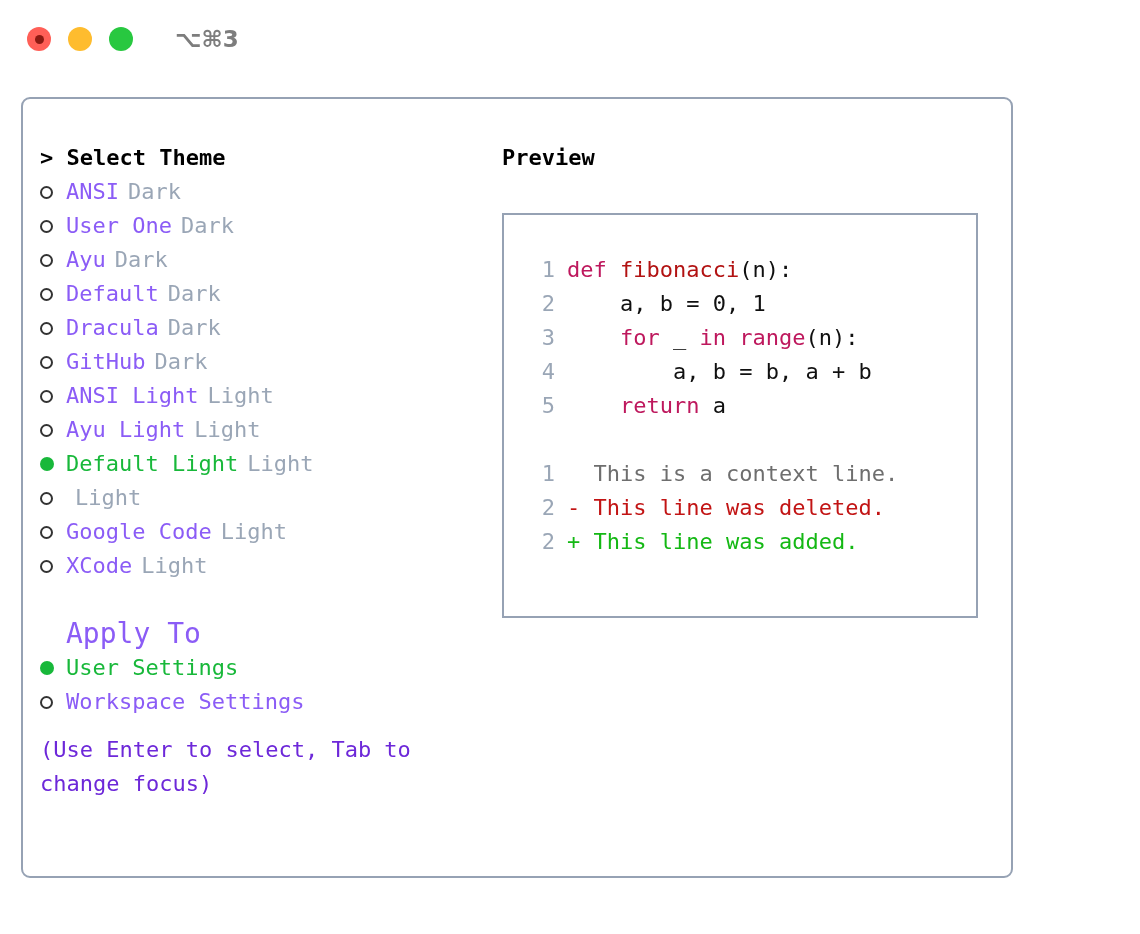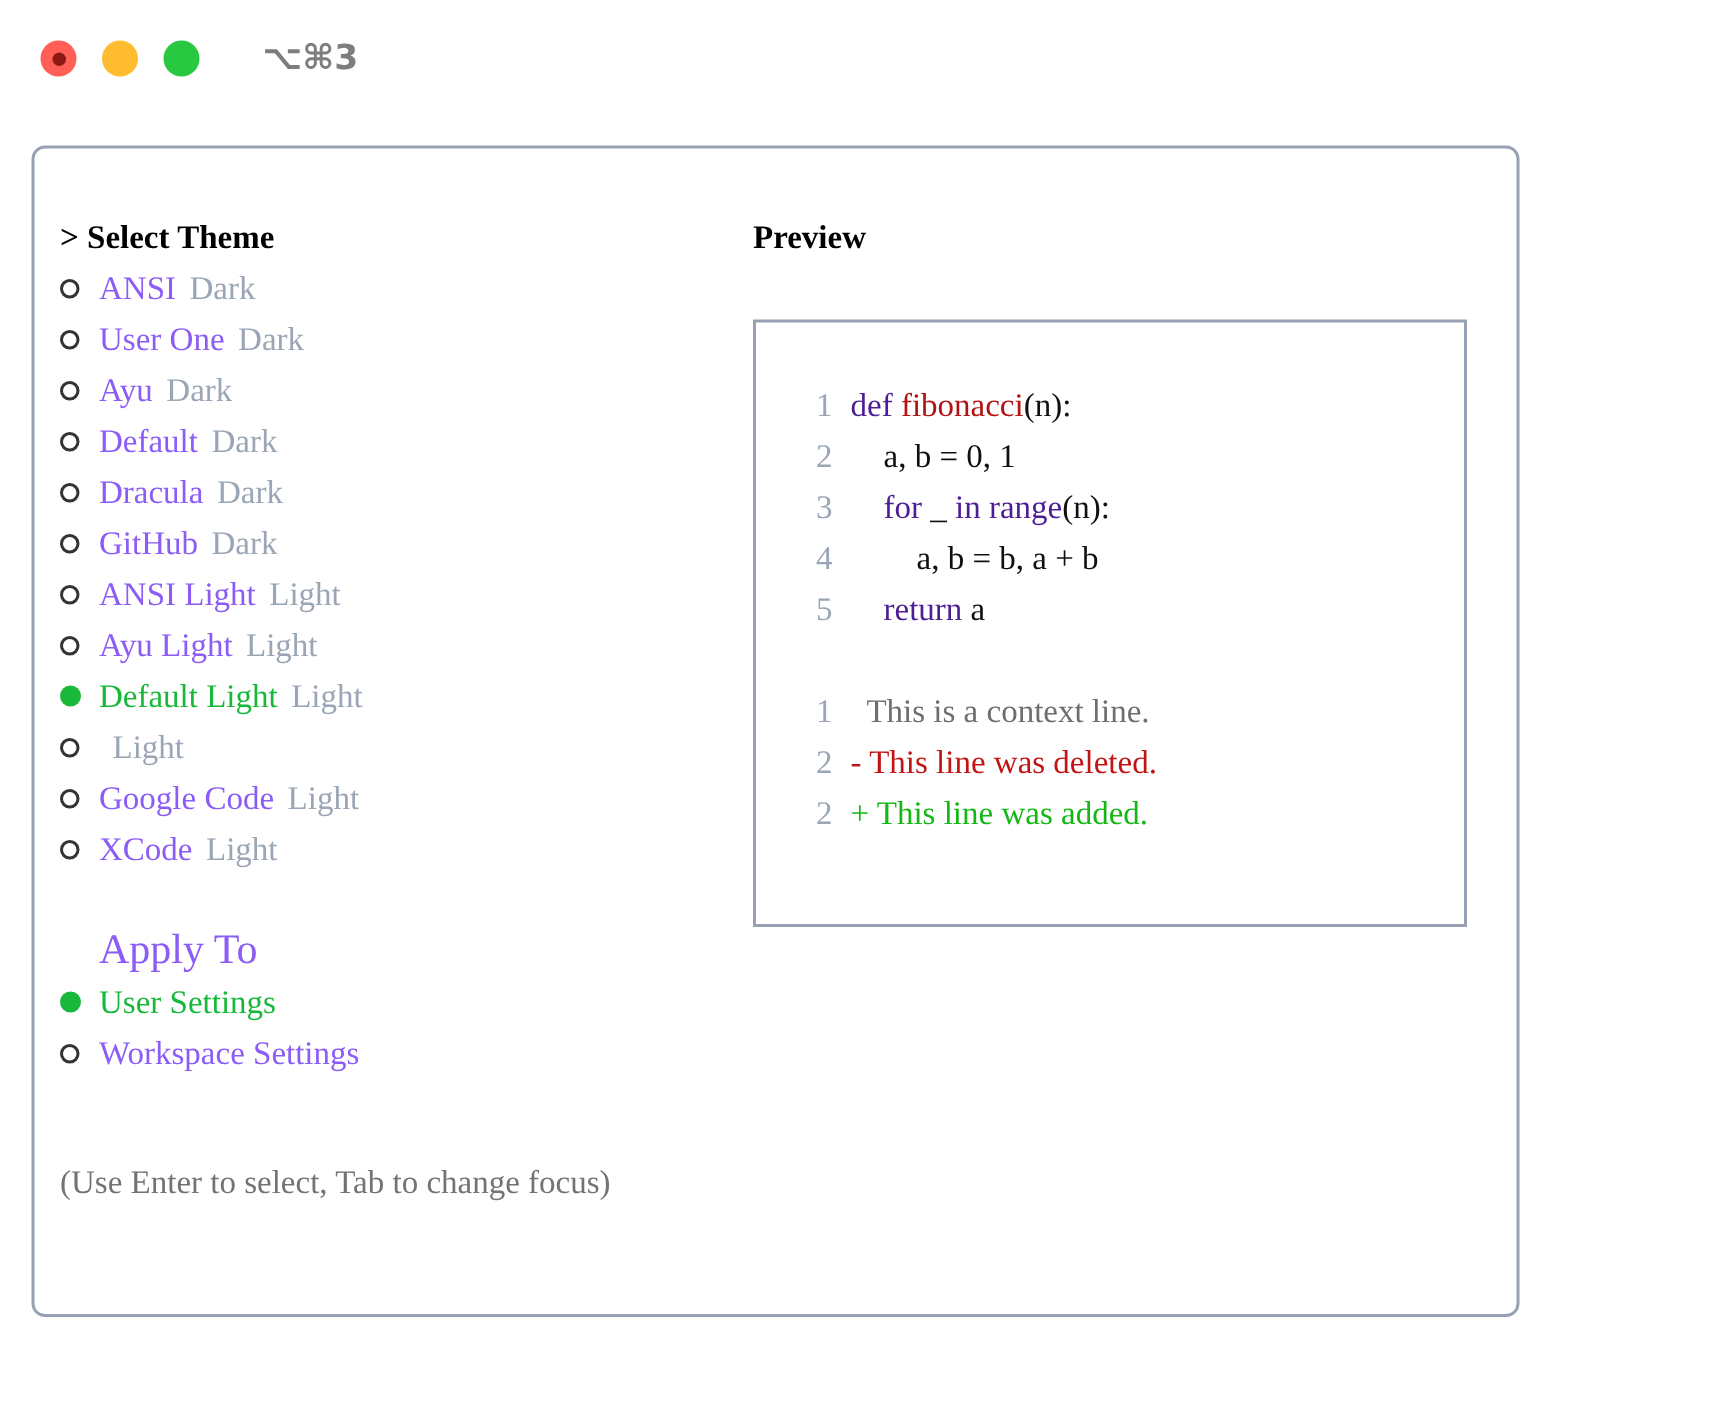--- a/index.html
+++ b/index.html
@@ -56,21 +56,20 @@
 
   
   .frame {
     position: absolute;
     left: 21px; top: 97px;
     width: 992px; height: 781px;
     border: 2px solid #96a2b4;
     border-radius: 9px;
     box-sizing: border-box;
     background: #fff;
-    font-family: Liberation Serif, serif;
   }
 
   .col-left {
     position: absolute;
     left: 17px; top: 42px;
     width: 440px;
   }
   .col-right {
     position: absolute;
     left: 479px; top: 42px;
@@ -121,24 +120,24 @@
   }
   .spacer-row { height: 34px; }
   .group-title {
     font-size: 28px;
     color: #8b5cf6;
     line-height: 34px;
     padding-left: 26px;
     white-space: pre;
   }
   .hint {
-    margin-top: 52px;
-    font-size: 22px;
-    line-height: 34px;
-    color: #737373;
+    margin-top: 14px;
+    font-size: 22px;
+    line-height: 34px;
+    color: #6d28d9;
     width: 408px;
     white-space: pre-wrap;
   }
 
   
   .preview-title {
     font-size: 22px;
     font-weight: bold;
     color: #000;
     line-height: 34px;
@@ -160,21 +159,21 @@
     padding-left: 21px;
   }
   .lineno {
     color: #9aa6b6;
     width: 30px;
     flex: none;
     text-align: right;
     margin-right: 12px;
   }
   .blank-line { height: 34px; }
-  .kw   { color: #4c1d95; }
+  .kw   { color: #be185d; }
   .fn   { color: #b21212; }
   .plain{ color: #101010; }
   .ctx  { color: #6e6e6e; }
   .del  { color: #c21414; }
   .add  { color: #14b814; }
 </style>
 </head>
 <body>
 
 <div class="titlebar">

